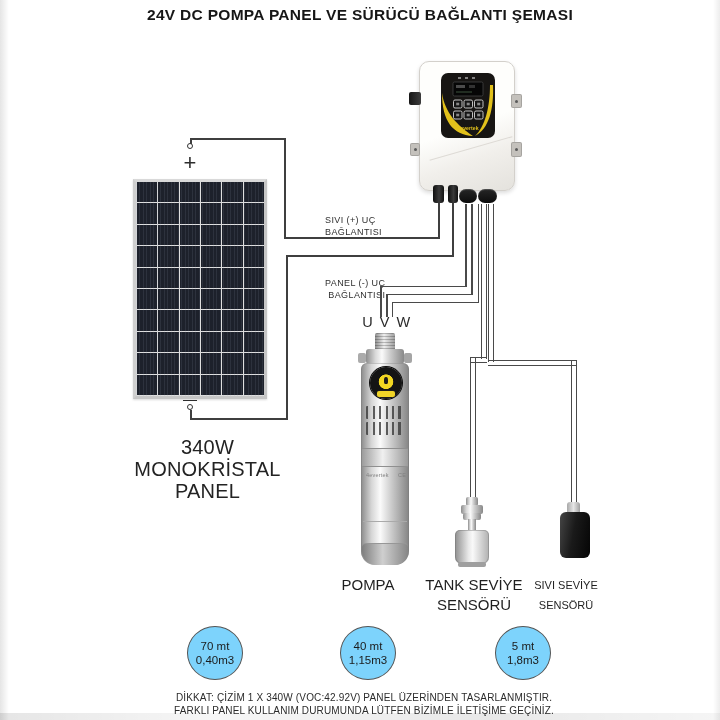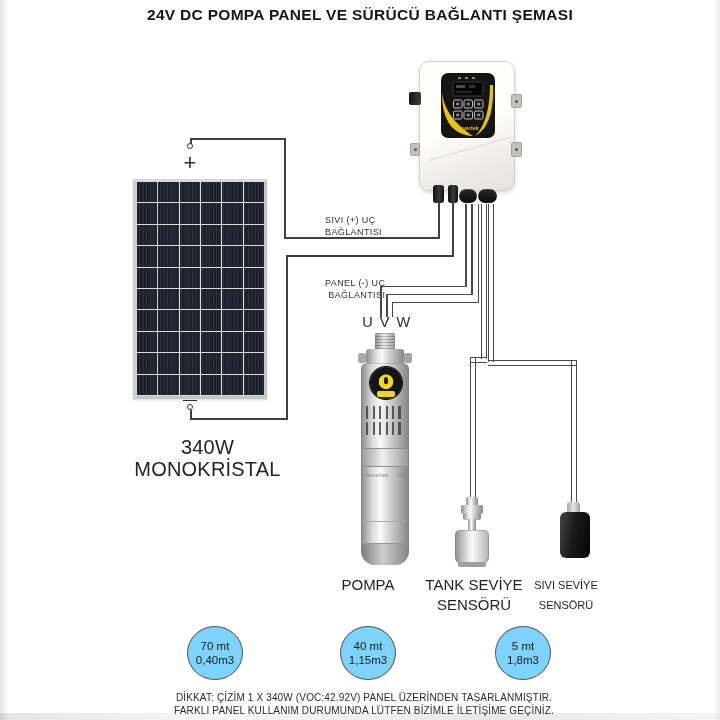--- a/index.html
+++ b/index.html
@@ -63,20 +63,21 @@
 
   <div class="txt" style="left:0;right:0;top:6px;text-align:center;font-size:15.5px;font-weight:bold;letter-spacing:.3px;color:#161616;">24V DC POMPA PANEL VE SÜRÜCÜ BAĞLANTI ŞEMASI</div>
 
   <div class="pv-frame"></div>
   <div class="txt" style="left:180px;top:152px;width:20px;text-align:center;font-size:22px;line-height:22px;color:#2d2d2d;">+</div>
   <div class="terminal" style="left:187px;top:143px;"></div>
   <div class="txt" style="left:182px;top:392px;width:16px;text-align:center;font-size:14px;line-height:14px;color:#2d2d2d;">—</div>
   <div class="terminal" style="left:187px;top:404px;"></div>
   <div class="pv-label">
     <div>340W MONOKRİSTAL</div>
+    <div>PANEL</div>
   </div>
 
   <div class="wire" style="left:190px;top:138px;width:2px;height:6px;"></div>
   <div class="wire" style="left:190px;top:138px;width:96px;height:2px;"></div>
   <div class="wire" style="left:284px;top:138px;width:2px;height:101px;"></div>
   <div class="wire" style="left:284px;top:237px;width:156px;height:2px;"></div>
   <div class="wire" style="left:438px;top:202px;width:2px;height:37px;"></div>
 
   <div class="wire" style="left:190px;top:410px;width:2px;height:10px;"></div>
   <div class="wire" style="left:190px;top:418px;width:98px;height:2px;"></div>

